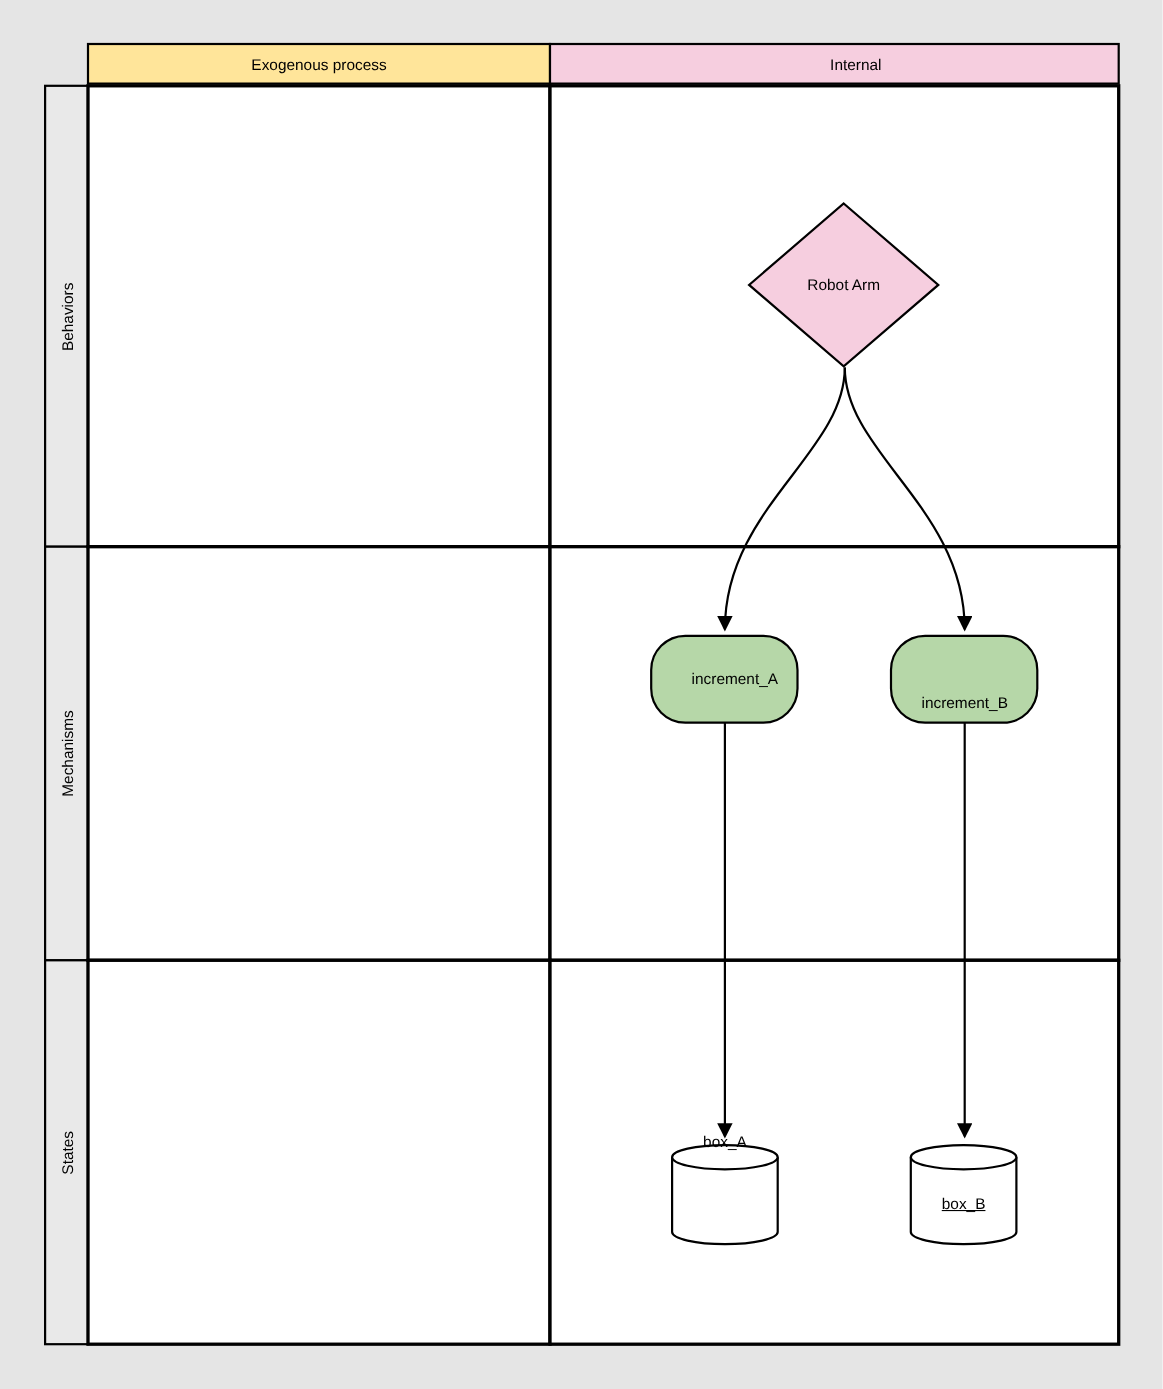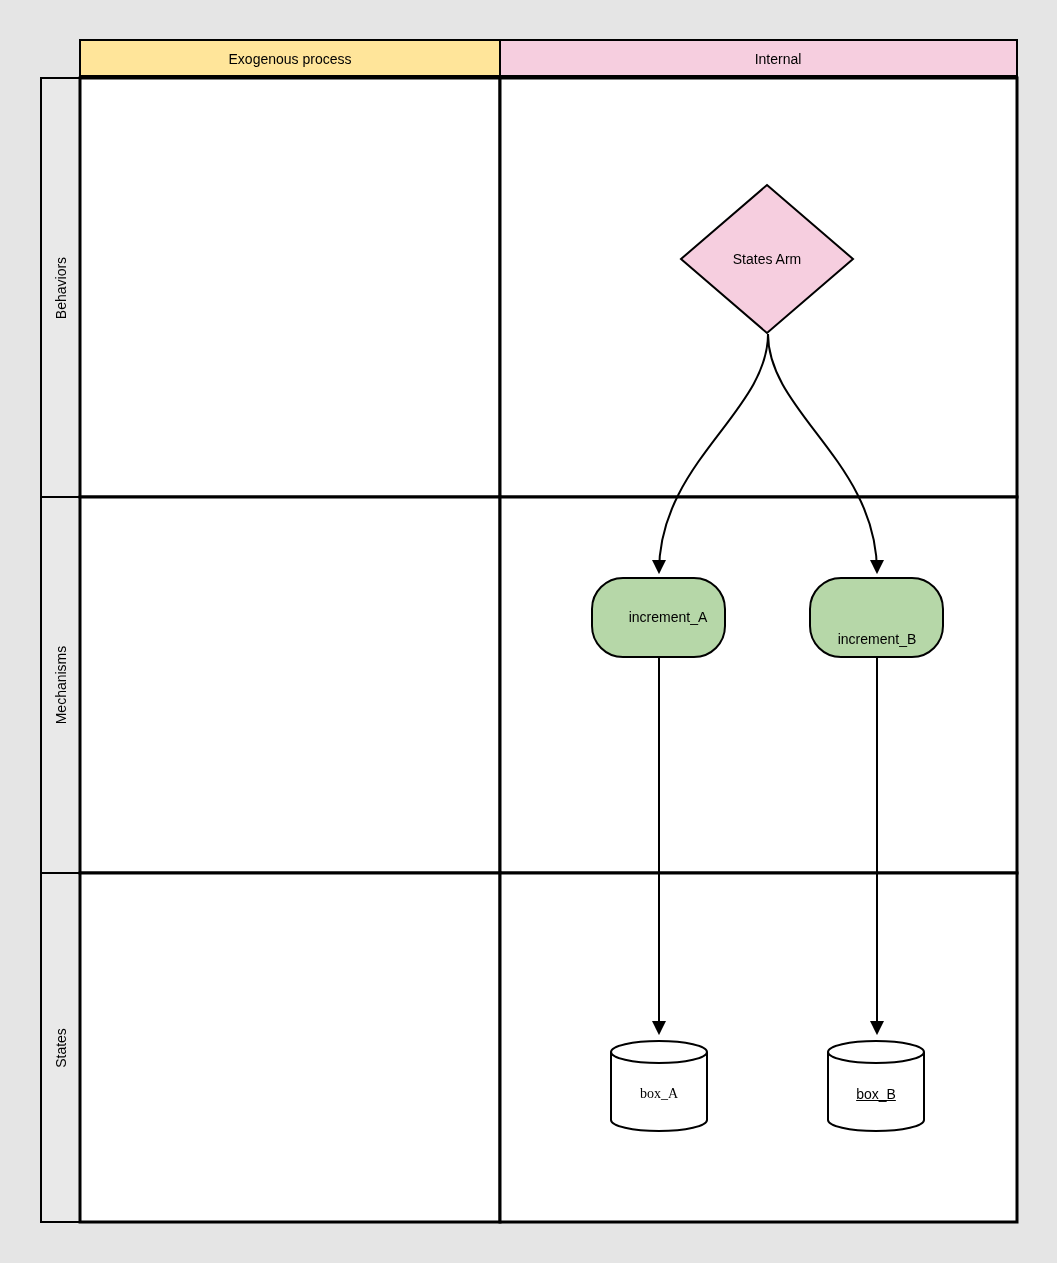--- a/index.html
+++ b/index.html
@@ -79,19 +79,19 @@
     </g>
   </svg>
 
   <div class="lbl" style="left:290px; top:59px;">Exogenous process</div>
   <div class="lbl" style="left:758px; top:59px;margin-left:20px;">Internal</div>
 
   <div class="lbl rot" style="left:61px; top:288px;">Behaviors</div>
   <div class="lbl rot" style="left:61px; top:685px;">Mechanisms</div>
   <div class="lbl rot" style="left:61px; top:1048px;">States</div>
 
-  <div class="lbl" style="left:767px; top:259px;">States Arm</div>
+  <div class="lbl" style="left:767px; top:259px;">Robot Arm</div>
   <div class="lbl" style="left:658px; top:617px;padding-left:20px;">increment_A</div>
   <div class="lbl" style="left:877px; top:639px;">increment_B</div>
-  <div class="lbl" style="left:659px; top:1094px;font-family:Liberation Serif, serif;">box_A</div>
+  <div class="lbl" style="left:659px; top:1038px;">box_A</div>
   <div class="lbl" style="left:876px; top:1094px;text-decoration:underline;">box_B</div>
 
 </div>
 
 </body></html>

